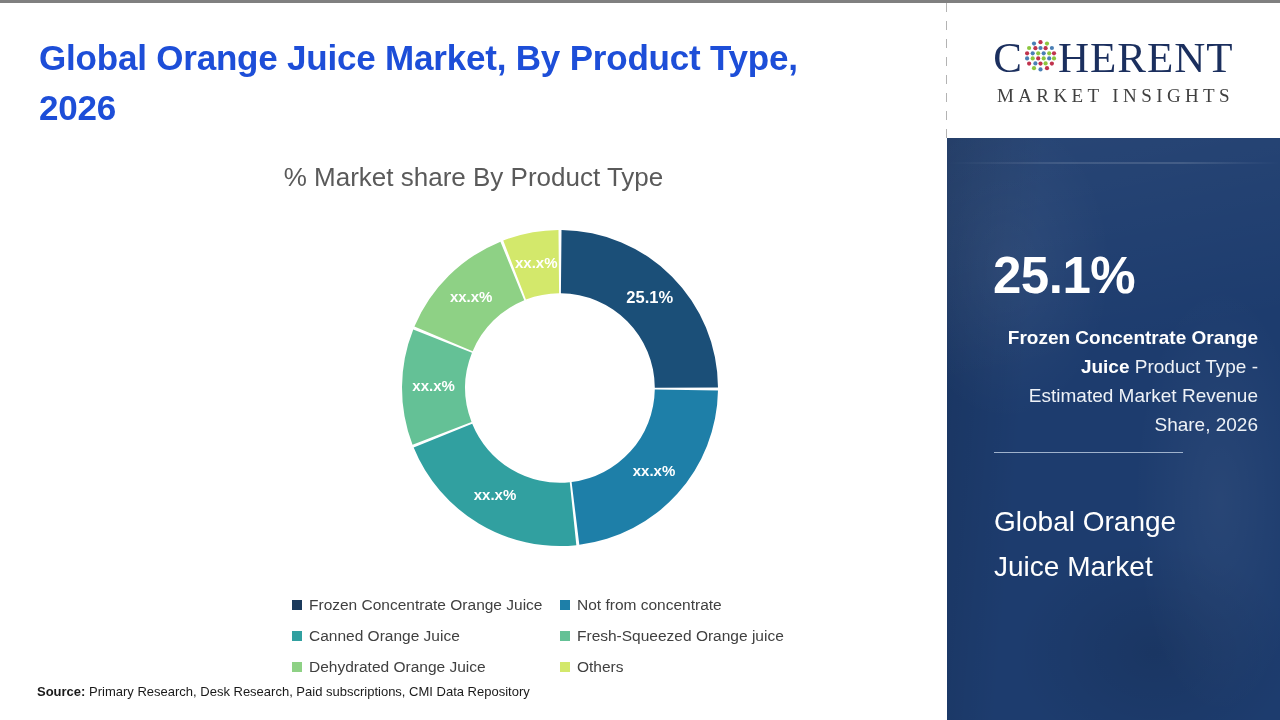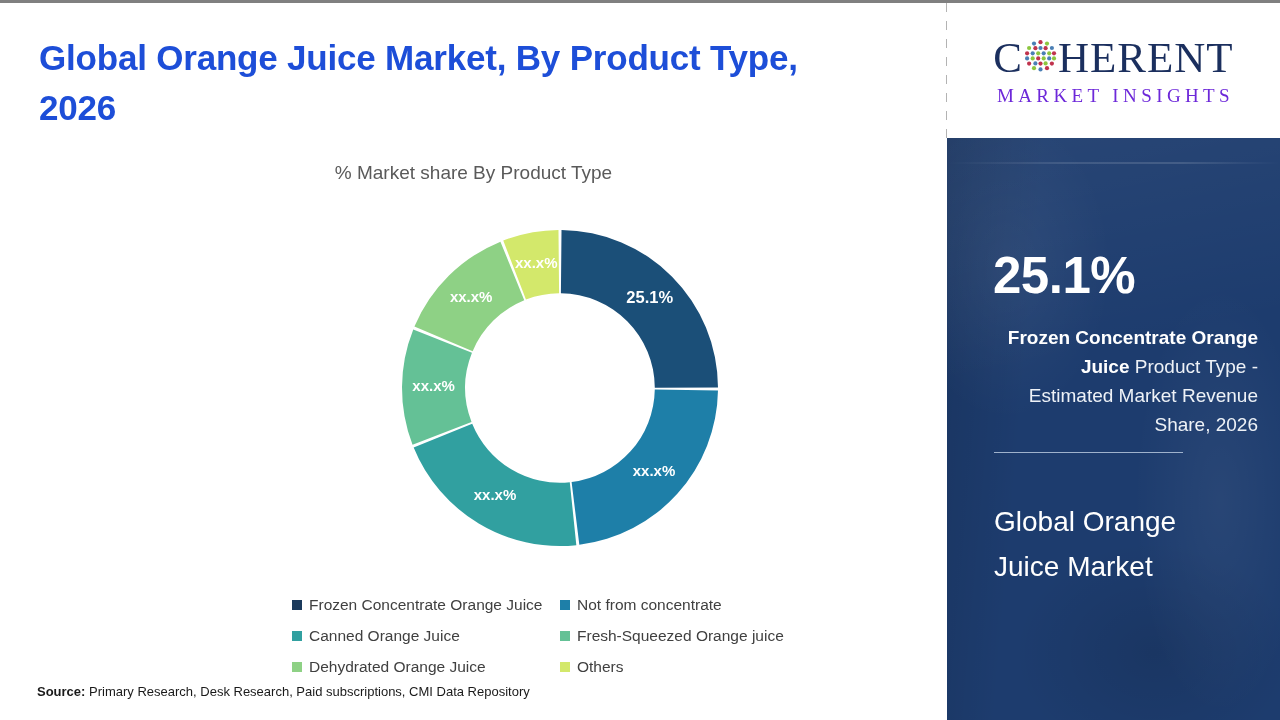--- a/index.html
+++ b/index.html
@@ -33,21 +33,21 @@
     line-height:1.42;
     color:#1d4ed8;
     letter-spacing:-0.2px;
     font-family:"Liberation Sans", sans-serif;
   }
   #chart-subtitle {
     position:absolute;
     left:0; top:159px;
     width:947px;
     text-align:center;
-    font-size:19px;
+    font-size:26px;
     color:#5a5a5a;
     font-family:"Liberation Sans", sans-serif;
   }
   #market-size-block {
     position:absolute;
     left:27px; top:322px;
     width:300px;
     color:#000;
   }
   #market-size-label {
@@ -148,21 +148,21 @@
     font-size:43px;
     color:#1b2f5e;
     letter-spacing:1px;
     line-height:1;
   }
   #logo-globe { margin:0 1px; }
   #logo-sub {
     font-family:"Liberation Serif", serif;
     font-size:19px;
     letter-spacing:4.4px;
-    color:#6d28d9;
+    color:#404040;
     margin-top:4px;
     padding-left:4px;
   }
 
   #panel-body {
     position:absolute;
     left:0; top:135px;
     width:333px; height:585px;
     background:#1d3c6e;
     overflow:hidden;

